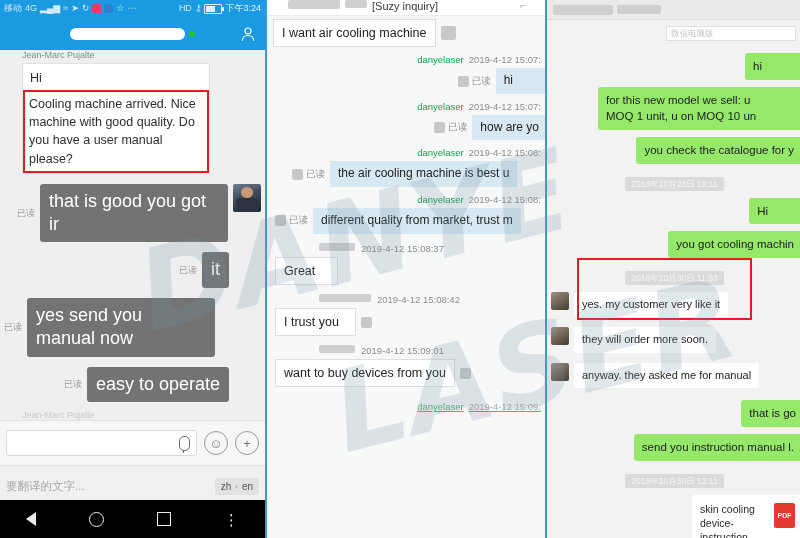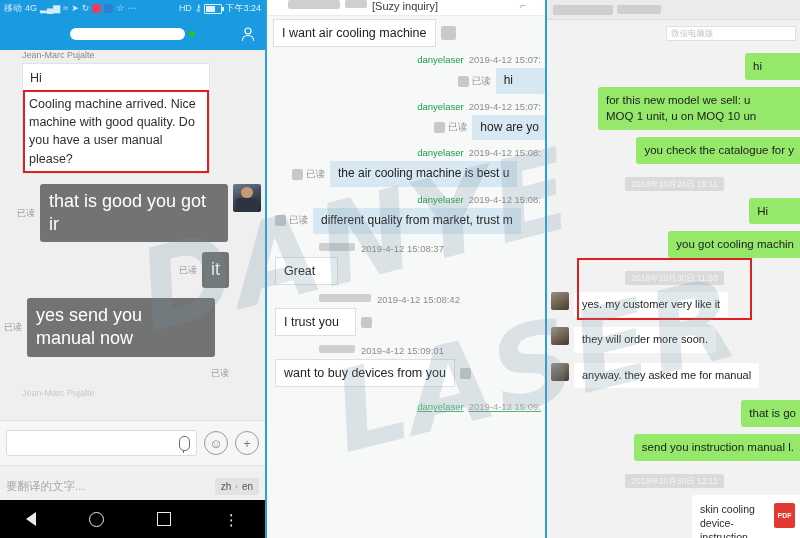--- a/index.html
+++ b/index.html
@@ -280,20 +280,21 @@
         <div class="bubble-out">it</div>
       </div>
 
       <div class="row-out" style="justify-content:flex-start;margin-left:4px;">
         <span class="read-tag">已读</span>
         <div class="bubble-out">yes send you manual now</div>
       </div>
 
       <div class="row-out" style="margin-right:36px;">
         <span class="read-tag">已读</span>
+        <div class="bubble-out">easy to operate</div>
       </div>
 
       <div class="faded-name">Jean-Marc Pujalte</div>
     </div>
 
     <div class="inputbar">
       <div class="textbox">
         <div class="mic"></div>
       </div>
       <div class="circ-btn">☺</div>

